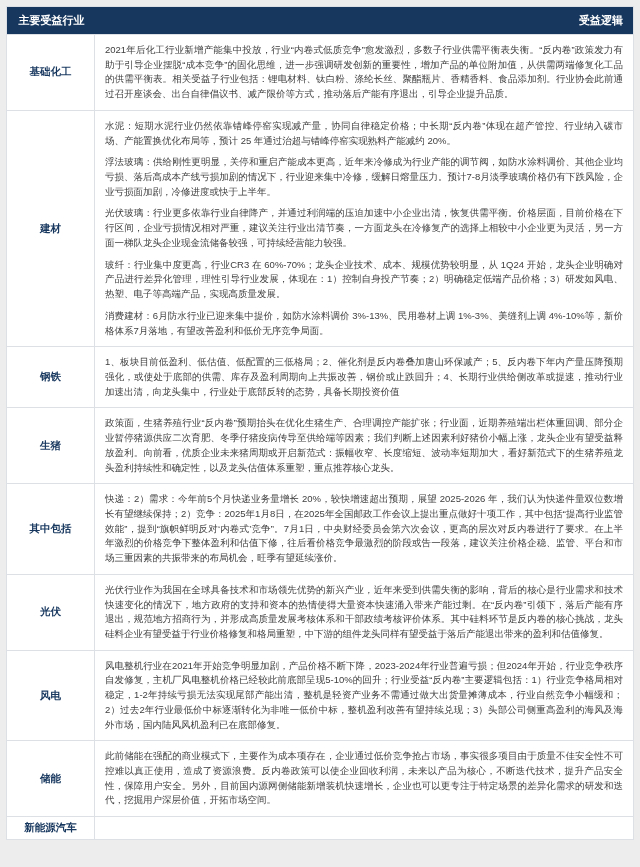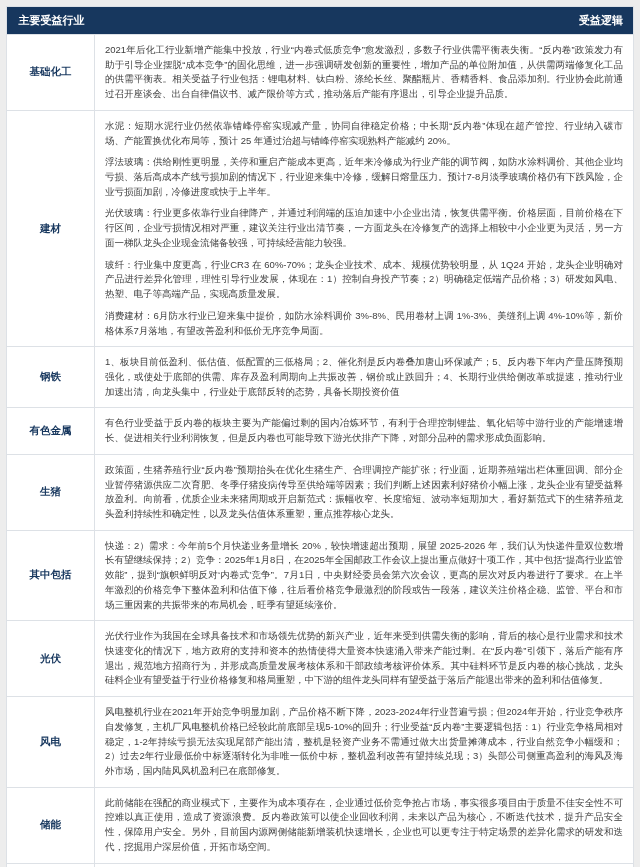--- a/index.html
+++ b/index.html
@@ -78,33 +78,27 @@
             <p>2021年后化工行业新增产能集中投放，行业“内卷式低质竞争”愈发激烈，多数子行业供需平衡表失衡。“反内卷”政策发力有助于引导企业摆脱“成本竞争”的固化思维，进一步强调研发创新的重要性，增加产品的单位附加值，从供需两端修复化工品的供需平衡表。相关受益子行业包括：锂电材料、钛白粉、涤纶长丝、聚酯瓶片、香精香料、食品添加剂。行业协会此前通过召开座谈会、出台自律倡议书、减产限价等方式，推动落后产能有序退出，引导企业提升品质。</p>
           </td>
         </tr>
         <tr>
           <th class="industry-cell">建材</th>
           <td class="logic-cell">
             <p>水泥：短期水泥行业仍然依靠错峰停窑实现减产量，协同自律稳定价格；中长期“反内卷”体现在超产管控、行业纳入碳市场、产能置换优化布局等，预计 25 年通过治超与错峰停窑实现熟料产能减约 20%。</p>
             <p>浮法玻璃：供给刚性更明显，关停和重启产能成本更高，近年来冷修成为行业产能的调节阀，如防水涂料调价、其他企业均亏损、落后高成本产线亏损加剧的情况下，行业迎来集中冷修，缓解日熔量压力。预计7-8月淡季玻璃价格仍有下跌风险，企业亏损面加剧，冷修进度或快于上半年。</p>
             <p>光伏玻璃：行业更多依靠行业自律降产，并通过利润端的压迫加速中小企业出清，恢复供需平衡。价格层面，目前价格在下行区间，企业亏损情况相对严重，建议关注行业出清节奏，一方面龙头在冷修复产的选择上相较中小企业更为灵活，另一方面一梯队龙头企业现金流储备较强，可持续经营能力较强。</p>
             <p>玻纤：行业集中度更高，行业CR3 在 60%-70%；龙头企业技术、成本、规模优势较明显，从 1Q24 开始，龙头企业明确对产品进行差异化管理，理性引导行业发展，体现在：1）控制自身投产节奏；2）明确稳定低端产品价格；3）研发如风电、热塑、电子等高端产品，实现高质量发展。</p>
-            <p>消费建材：6月防水行业已迎来集中提价，如防水涂料调价 3%-8%、民用卷材上调 1%-3%、美缝剂上调 4%-10%等，新价格体系7月落地，有望改善盈利和低价无序竞争局面。</p>
+            <p>消费建材：6月防水行业已迎来集中提价，如防水涂料调价 3%-13%、民用卷材上调 1%-3%、美缝剂上调 4%-10%等，新价格体系7月落地，有望改善盈利和低价无序竞争局面。</p>
           </td>
         </tr>
         <tr>
           <th class="industry-cell">钢铁</th>
           <td class="logic-cell">
             <p>1、板块目前低盈利、低估值、低配置的三低格局；2、催化剂是反内卷叠加唐山环保减产；5、反内卷下年内产量压降预期强化，或使处于底部的供需、库存及盈利周期向上共振改善，钢价或止跌回升；4、长期行业供给侧改革或提速，推动行业加速出清，向龙头集中，行业处于底部反转的态势，具备长期投资价值</p>
-          </td>
-        </tr>
-        <tr>
-          <th class="industry-cell">有色金属</th>
-          <td class="logic-cell">
-            <p>有色行业受益于反内卷的板块主要为产能偏过剩的国内冶炼环节，有利于合理控制锂盐、氧化铝等中游行业的产能增速增长、促进相关行业利润恢复，但是反内卷也可能导致下游光伏排产下降，对部分品种的需求形成负面影响。</p>
           </td>
         </tr>
         <tr>
           <th class="industry-cell">生猪</th>
           <td class="logic-cell">
             <p>政策面，生猪养殖行业“反内卷”预期抬头在优化生猪生产、合理调控产能扩张；行业面，近期养殖端出栏体重回调、部分企业暂停猪源供应二次育肥、冬季仔猪疫病传导至供给端等因素；我们判断上述因素利好猪价小幅上涨，龙头企业有望受益释放盈利。向前看，优质企业未来猪周期或开启新范式：振幅收窄、长度缩短、波动率短期加大，看好新范式下的生猪养殖龙头盈利持续性和确定性，以及龙头估值体系重塑，重点推荐核心龙头。</p>
           </td>
         </tr>
         <tr>
           <th class="industry-cell">其中包括</th>

